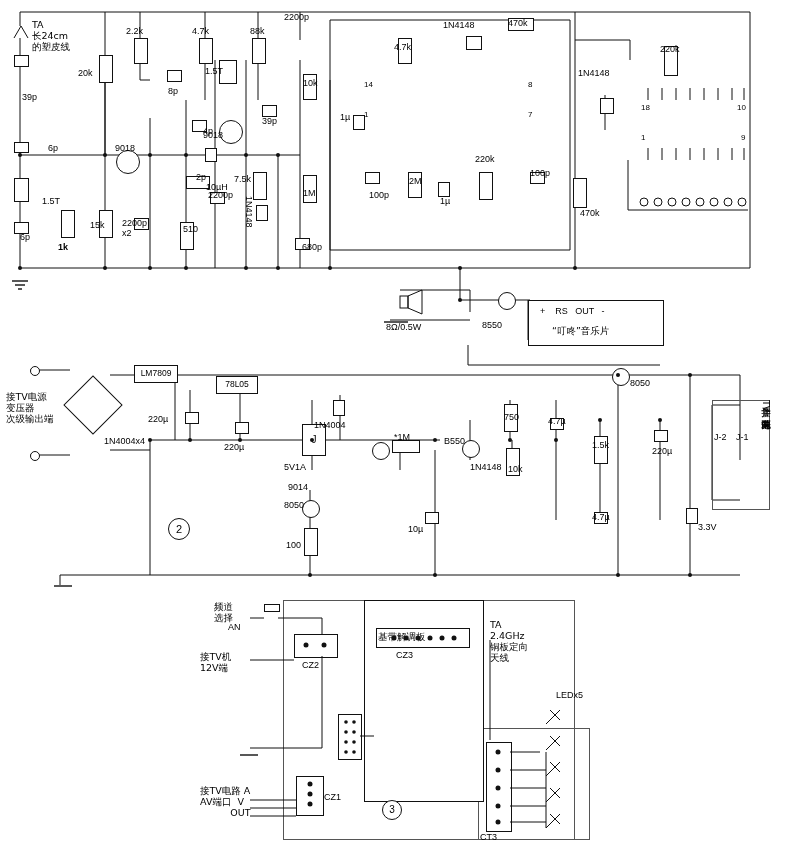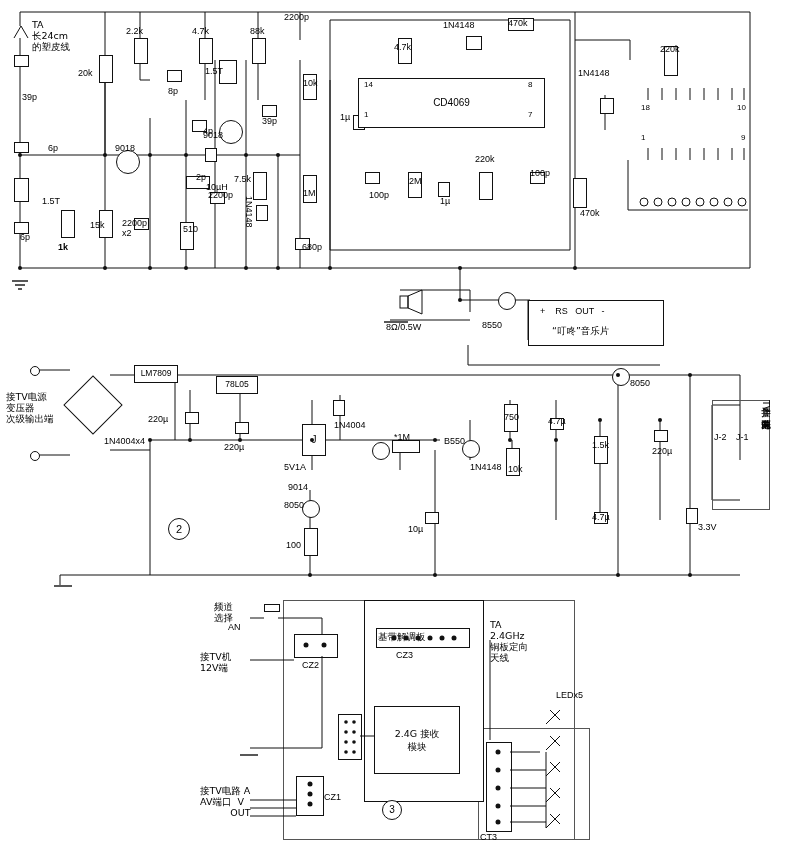--- a/index.html
+++ b/index.html
@@ -177,23 +177,20 @@
   <div class="box" style="left:186px;top:176px;width:22px;height:11px;"></div>
   <div class="box" style="left:219px;top:60px;width:16px;height:22px;"></div>
 
   <div class="box" style="left:116px;top:150px;width:22px;height:22px;border-radius:50%;"></div>
   <div class="box" style="left:219px;top:120px;width:22px;height:22px;border-radius:50%;"></div>
 
   <div class="box" style="left:256px;top:205px;width:10px;height:14px;"></div>
   <div class="box" style="left:466px;top:36px;width:14px;height:12px;"></div>
   <div class="box" style="left:600px;top:98px;width:12px;height:14px;"></div>
 
-  <div class="ic center" style="left:358px;top:78px;width:185px;height:48px;">
-    <span class="lbl" style="position:static;font-size:10px;">CD4069</span>
-  </div>
   <div class="lbl sm" style="left:364px;top:80px;">14</div>
   <div class="lbl sm" style="left:364px;top:110px;">1</div>
   <div class="lbl sm" style="left:528px;top:80px;">8</div>
   <div class="lbl sm" style="left:528px;top:110px;">7</div>
 
   <div class="lbl sm" style="left:641px;top:103px;">18</div>
   <div class="lbl sm" style="left:641px;top:133px;">1</div>
   <div class="lbl sm" style="left:737px;top:103px;">10</div>
   <div class="lbl sm" style="left:741px;top:133px;">9</div>
 
@@ -305,21 +302,21 @@
     <span class="lbl" style="position:static;font-size:8.5px;">78L05</span>
   </div>
   <div class="box" style="left:185px;top:412px;width:12px;height:10px;"></div>
   <div class="lbl" style="left:148px;top:414px;">220µ</div>
   <div class="box" style="left:235px;top:422px;width:12px;height:10px;"></div>
   <div class="lbl" style="left:224px;top:442px;">220µ</div>
 
   <div class="box center" style="left:302px;top:424px;width:22px;height:30px;">
     <span class="lbl" style="position:static;font-size:10px;">J</span>
   </div>
-  <div class="lbl" style="left:334px;top:420px;">1N4004</div>
+  <div class="lbl" style="left:314px;top:420px;">1N4004</div>
   <div class="lbl" style="left:284px;top:462px;">5V1A</div>
   <div class="box" style="left:333px;top:400px;width:10px;height:14px;"></div>
 
   <div class="box" style="left:372px;top:442px;width:16px;height:16px;border-radius:50%;"></div>
   <div class="lbl" style="left:288px;top:446px;margin-top:36px;">9014</div>
   <div class="box" style="left:302px;top:500px;width:16px;height:16px;border-radius:50%;"></div>
   <div class="lbl" style="left:284px;top:500px;">8050</div>
   <div class="box" style="left:304px;top:528px;width:12px;height:26px;"></div>
   <div class="lbl" style="left:286px;top:540px;">100</div>
   <div class="box" style="left:392px;top:440px;width:26px;height:11px;"></div>
@@ -364,24 +361,20 @@
   <div class="box" style="left:264px;top:604px;width:14px;height:6px;"></div>
   <div class="box" style="left:294px;top:634px;width:42px;height:22px;"></div>
   <div class="lbl" style="left:302px;top:660px;">CZ2</div>
   <div class="lbl cn" style="left:200px;top:652px;">接TV机
 12V端</div>
 
   <div class="box" style="left:364px;top:600px;width:118px;height:200px;"></div>
   <div class="box" style="left:376px;top:628px;width:92px;height:18px;"></div>
   <div class="lbl" style="left:396px;top:650px;">CZ3</div>
   <div class="lbl cn" style="left:378px;top:632px;">基带解调板</div>
-  <div class="box center" style="left:374px;top:706px;width:84px;height:66px;">
-    <span class="lbl cn" style="position:static;font-size:9.5px;line-height:1.4;">2.4G 接收
-模块</span>
-  </div>
   <div class="box" style="left:338px;top:714px;width:22px;height:44px;"></div>
   <div class="lbl cn" style="left:490px;top:620px;">TA
 2.4GHz
 铜板定向
 天线</div>
   <div class="box" style="left:296px;top:776px;width:26px;height:38px;"></div>
   <div class="lbl" style="left:324px;top:792px;">CZ1</div>
   <div class="lbl cn" style="left:200px;top:786px;">接TV电路 A
 AV端口  V
           OUT</div>

